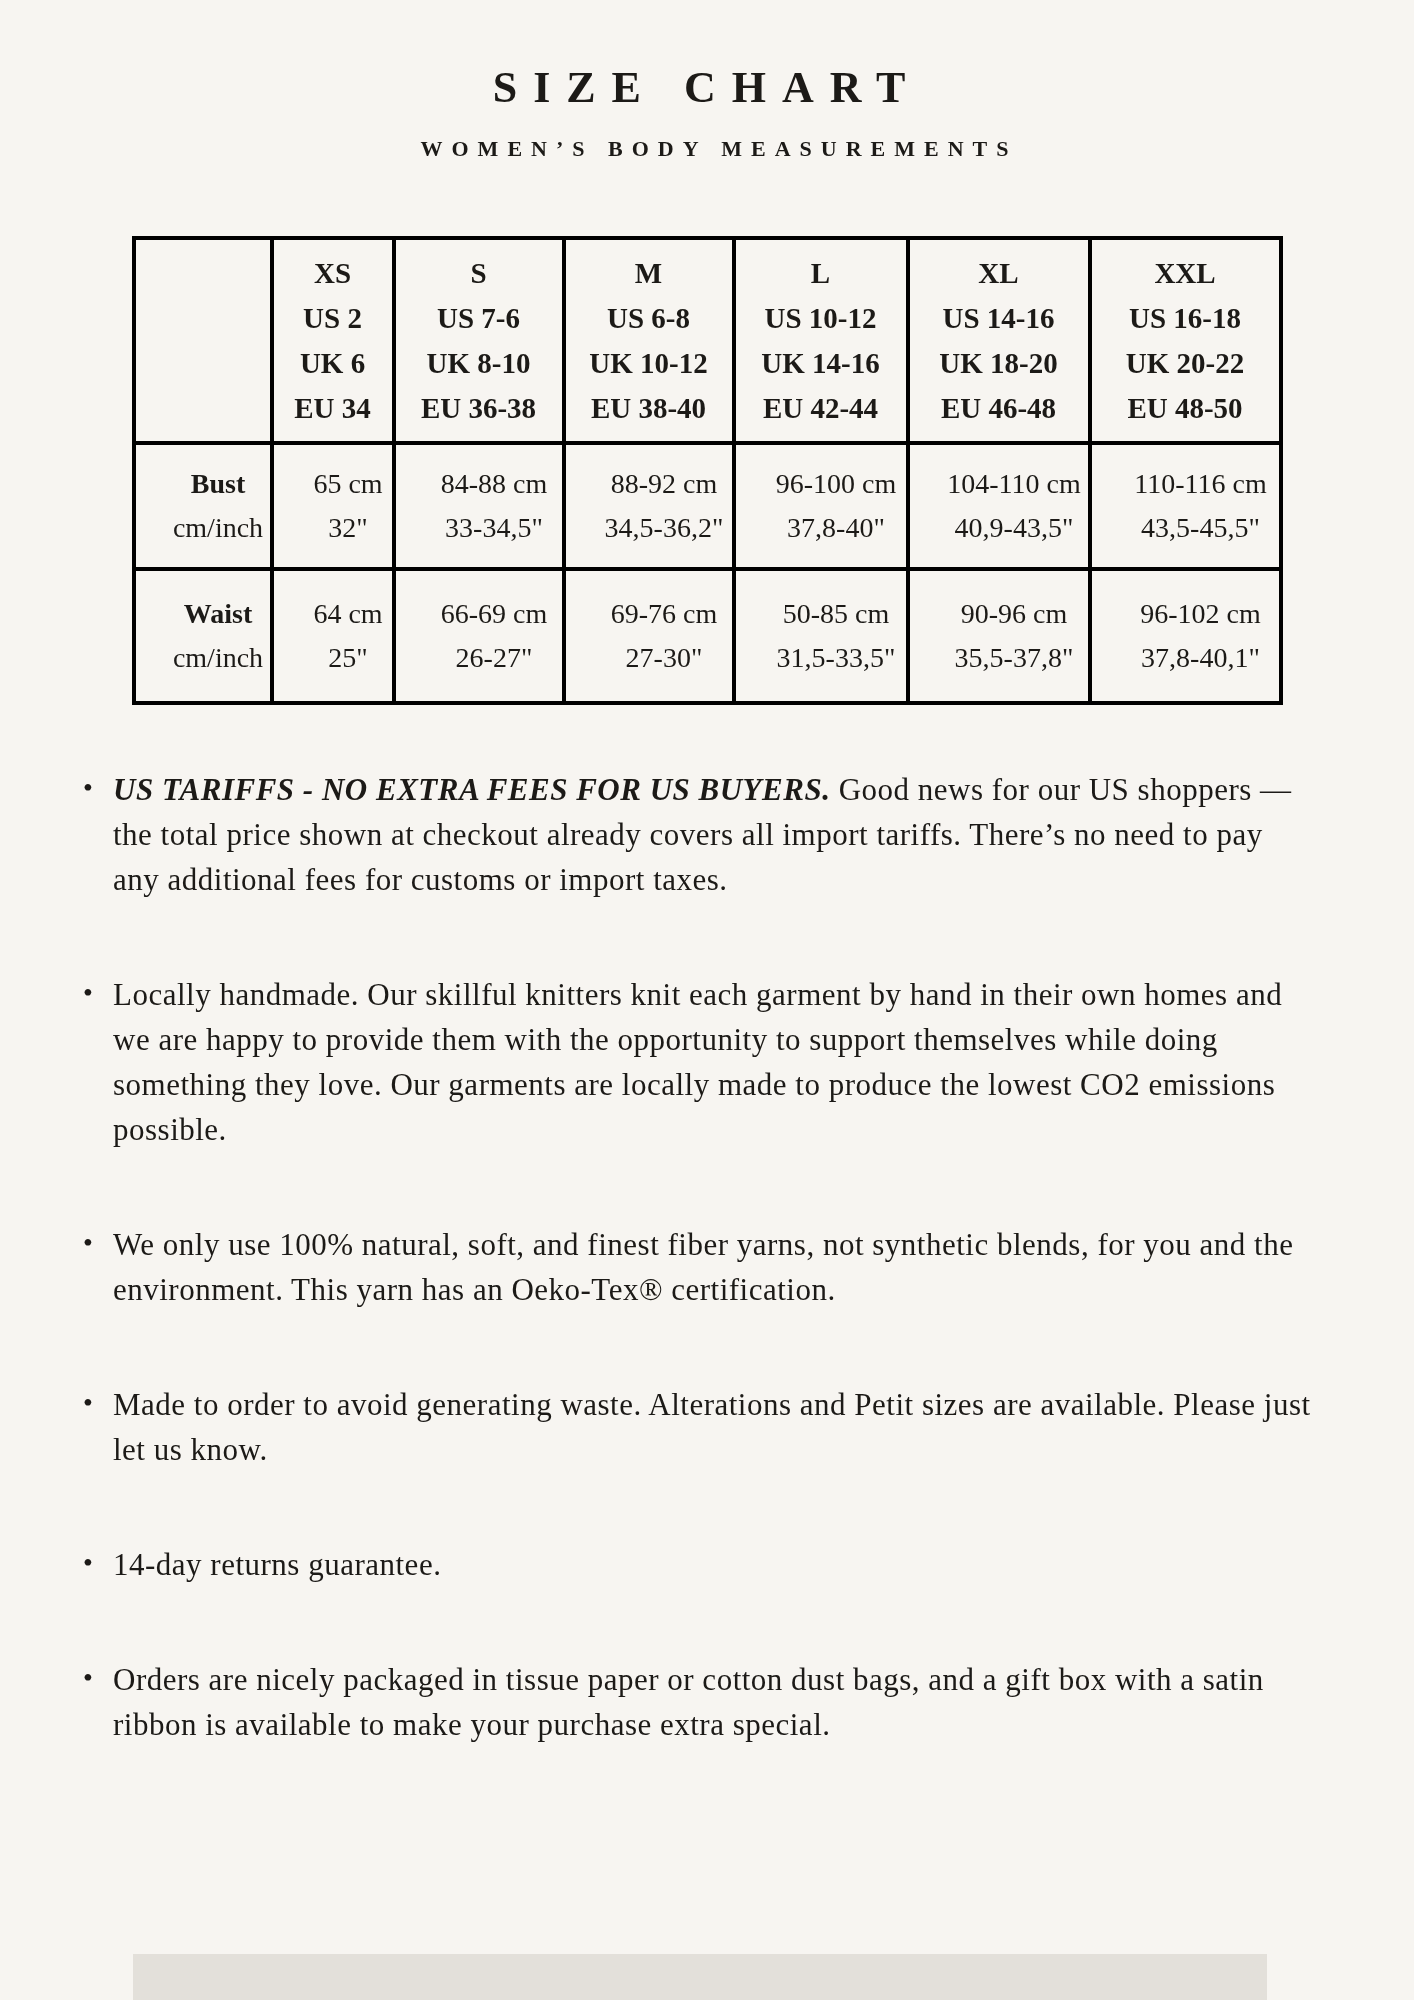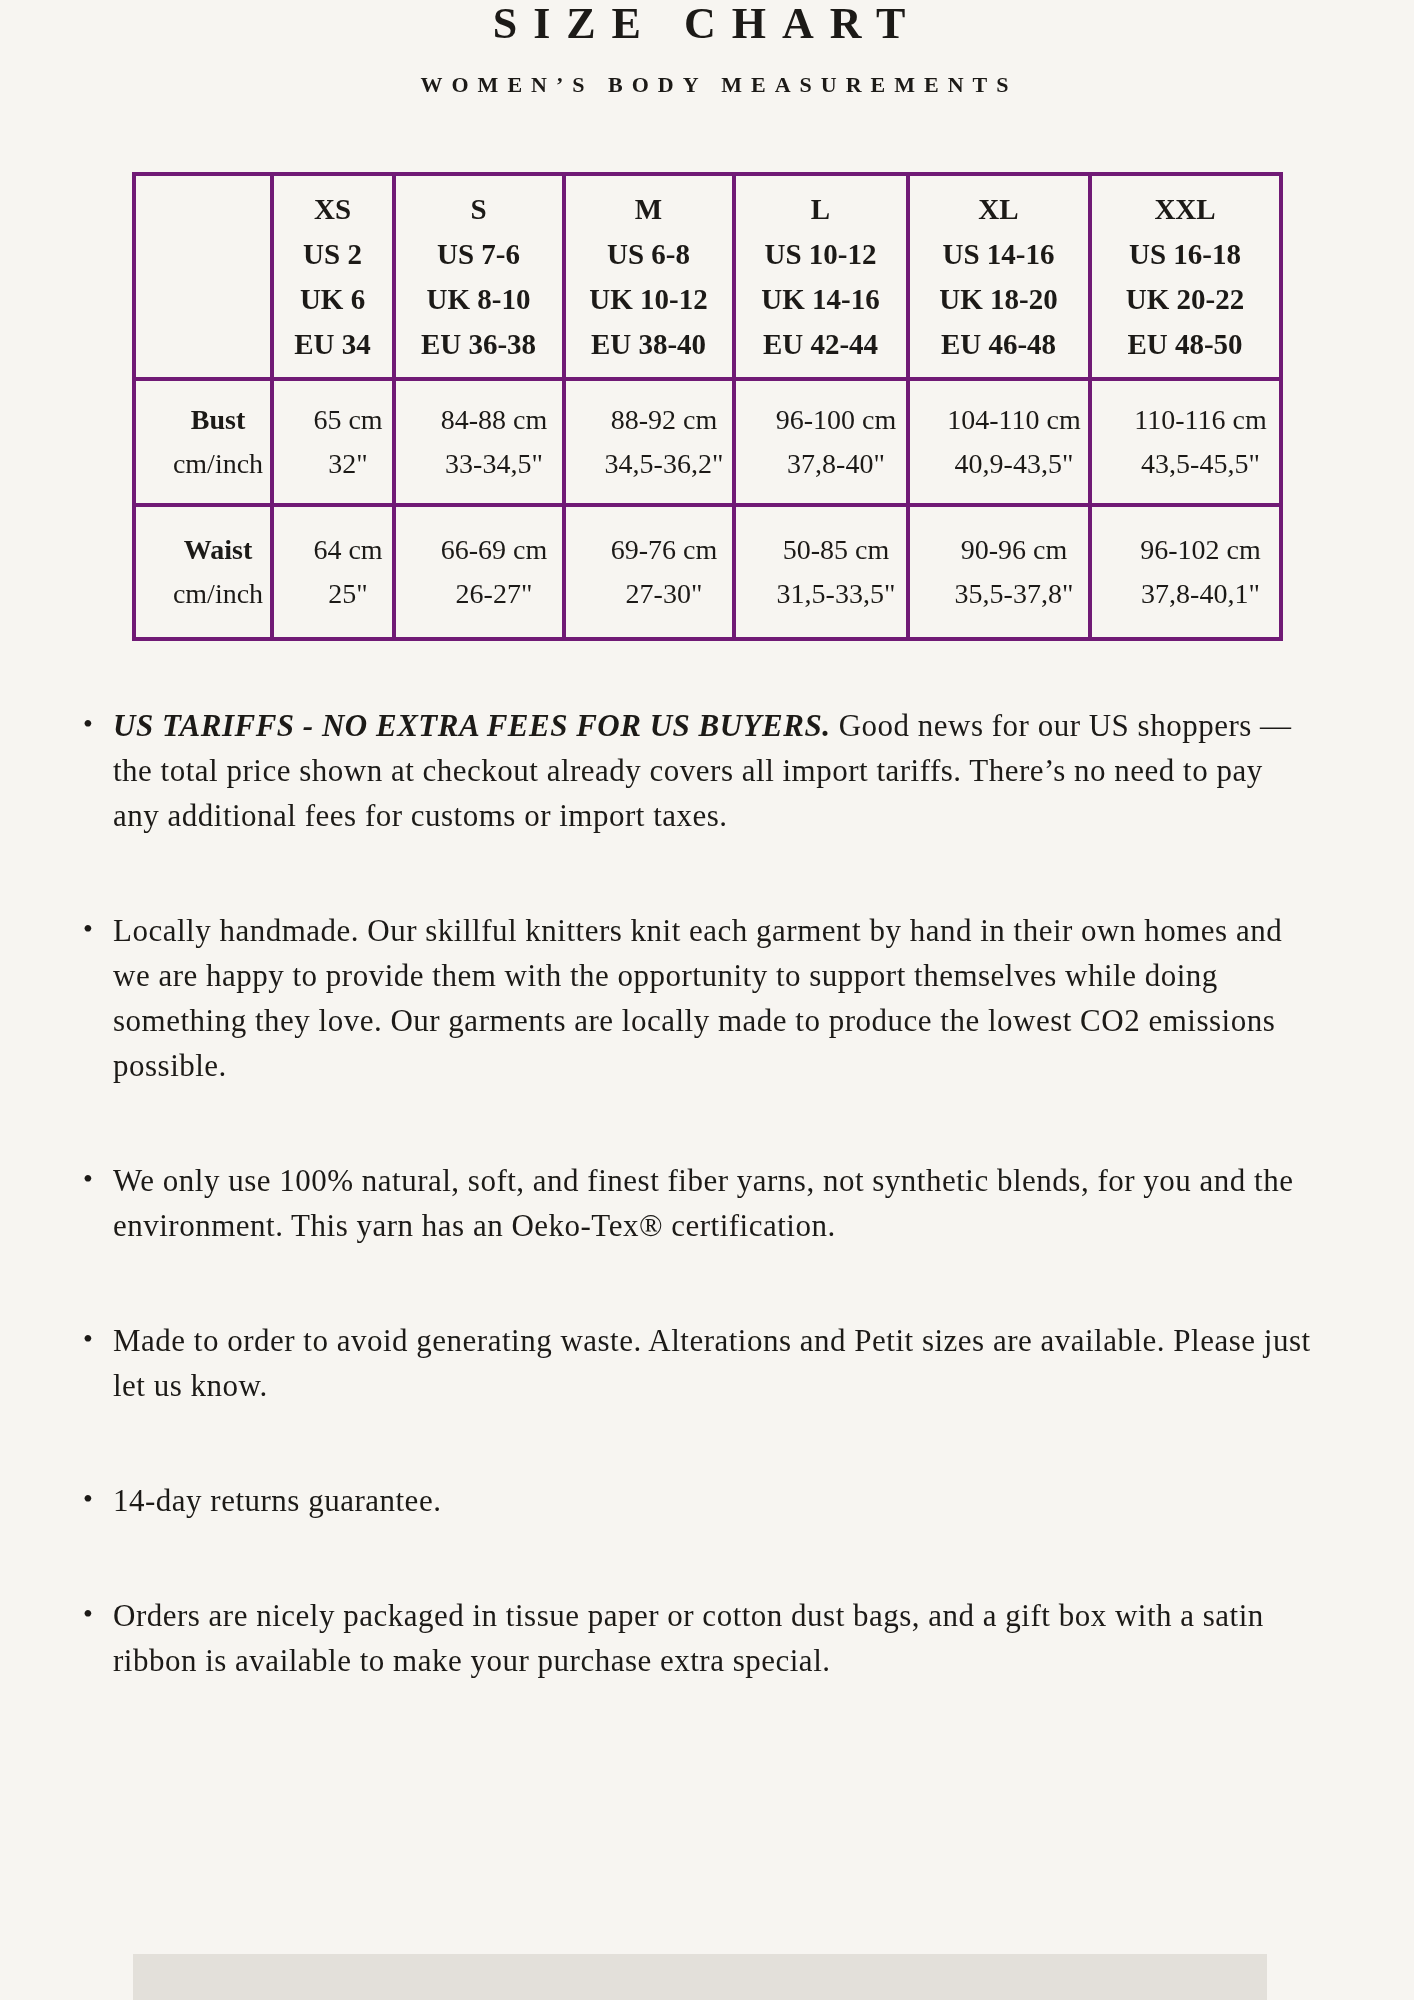--- a/index.html
+++ b/index.html
@@ -7,21 +7,22 @@
   body {
     width: 1414px;
     height: 2000px;
     position: relative;
     overflow: hidden;
     background: #f7f5f1;
     color: #1c1a17;
     font-family: "Liberation Serif", "DejaVu Serif", serif;
   }
   .page-title {
-    margin: 0;
+    margin: 17px;
+    padding-top: 47px;
     text-align: center;
     font-size: 44px;
     font-weight: bold;
     letter-spacing: 16px;
     line-height: 1.1;
   }
   .page-subtitle {
     margin: 24px 0 0 0;
     text-align: center;
     font-size: 22px;
@@ -29,21 +30,21 @@
     letter-spacing: 9px;
     padding-left: 24px;
   }
   table.size-chart {
     margin: 74px auto 0 auto;
     border-collapse: collapse;
     table-layout: fixed;
     width: 1147px;
   }
   table.size-chart td, table.size-chart th {
-    border: 4px solid #701a75;
+    border: 4px solid #000000;
     padding: 0;
     text-align: center;
     vertical-align: middle;
   }
   th.size-head { height: 205px; font-weight: bold; }
   .hline { font-size: 29px; line-height: 45px; font-weight: bold; }
   tr.bust-row td  { height: 126px; }
   tr.waist-row td { height: 134px; }
   .cline { font-size: 28px; line-height: 44px; font-weight: normal; margin-left: 31px; }
   .cline.bold { font-weight: bold; }

